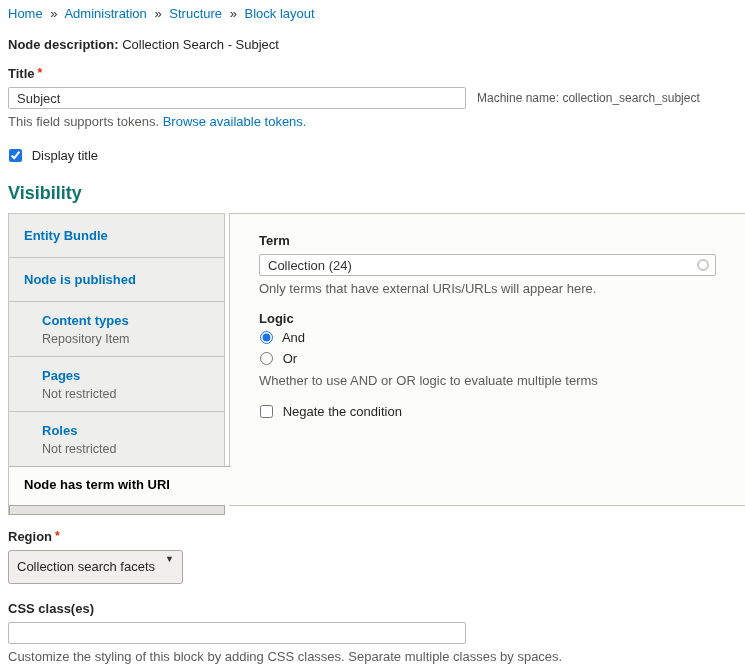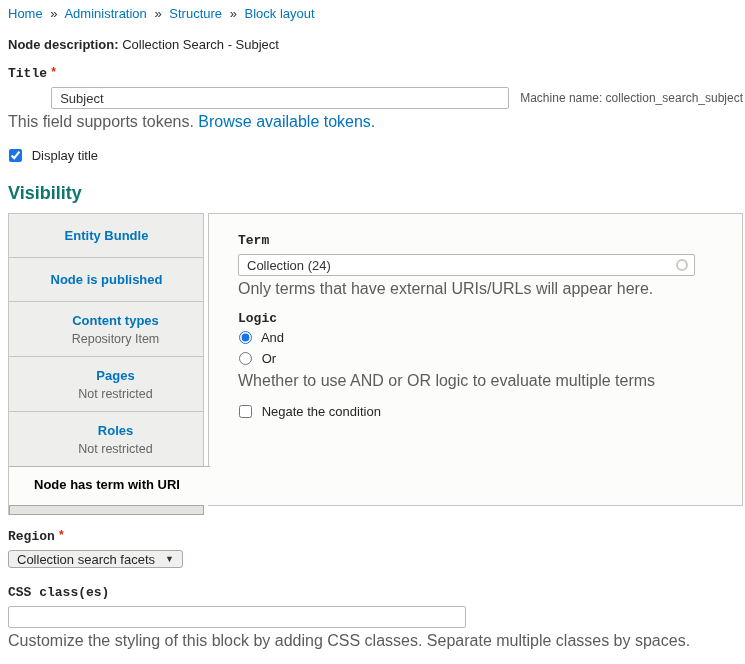--- a/index.html
+++ b/index.html
@@ -18,48 +18,48 @@
   
   .breadcrumb { line-height: 17px; }
   .breadcrumb a { color: #0074bd; }
   .breadcrumb .sep { color: #333; margin: 0 4px; }
 
   
   .block-desc { margin-top: 15px; line-height: 16px; }
   .block-desc b { font-weight: bold; }
 
   
-  .form-label { display: block; font-weight: bold; margin-bottom: 6px; line-height: 15px; font-family: Liberation Mono, monospace; }
+  .form-label { display: block; font-weight: bold; margin-bottom: 6px; line-height: 15px; }
   .req { color: #e62600; font-size: 12px; vertical-align: top; margin-left: 3px; }
-  .descr { font-size: 16px; color: #5c5c5b; margin-top: 5px; line-height: 15px; }
+  .descr { font-size: 13px; color: #5c5c5b; margin-top: 5px; line-height: 15px; }
   .descr a { color: #0074bd; }
   input[type="text"] {
     height: 22px; border: 1px solid #b8b8b4; border-radius: 2px;
     background: #fff; padding: 2px 8px; font-family: inherit;
     font-size: 13px; color: #333;
   }
   input[type="checkbox"], input[type="radio"] {
     accent-color: #1a73e8; width: 13px; height: 13px;
     margin: 0 6px 0 1px; vertical-align: -2px;
   }
 
   .title-section { margin-top: 13px; }
-  .title-row { display: flex; align-items: center; justify-content: flex-end; }
+  .title-row { display: flex; align-items: center; }
   .title-row input { width: 458px; }
   .machine-name { font-size: 12px; color: #555; margin-left: 11px; white-space: nowrap; }
 
   .display-title { margin-top: 19px; line-height: 16px; }
 
   .visibility-heading { font-size: 18px; font-weight: bold; margin-top: 19px; color: #0f766e; }
 
   
   .vt { display: flex; align-items: flex-start; margin-top: 9px; }
   .vt-menu {
-    width: 196px; flex-shrink: 0; margin: 0; padding: 0; list-style: none;
-    border-top: 1px solid #c5c5c2; border-left: 1px solid #c5c5c2; text-align: center;
+    width: 217px; flex-shrink: 0; margin: 0; padding: 0; list-style: none;
+    border-top: 1px solid #c5c5c2; border-left: 1px solid #c5c5c2;
   }
   .vt-item {
     background: #eeeeec;
     border-right: 1px solid #c5c5c2;
     border-bottom: 1px solid #c5c5c2;
     padding: 13px 14px 13px 15px;
     cursor: pointer;
   }
   .vt-item.two-line { padding: 10px 14px 9px 33px; }
   .vt-label { font-weight: bold; color: #0074bd; line-height: 17px; display: block; }
@@ -92,21 +92,21 @@
   }
   .logic-section { margin-top: 15px; }
   .radio-row { line-height: 19px; margin-top: 2px; }
   .negate-row { margin-top: 15px; line-height: 17px; }
 
   
   .region-section { margin-top: 14px; }
   .select-wrap { position: relative; display: inline-block; }
   select {
     appearance: none; -webkit-appearance: none;
-    height: 18px; padding: 1px 26px 2px 8px;
+    height: 34px; padding: 1px 26px 2px 8px;
     border: 1px solid #a9a8a3; border-radius: 3px;
     background: #f0efed; font-family: inherit; font-size: 13px; color: #262626;
   }
   .select-arrow {
     position: absolute; right: 9px; top: 4px;
     font-size: 9px; color: #333; pointer-events: none;
   }
 
   
   .css-section { margin-top: 17px; }

